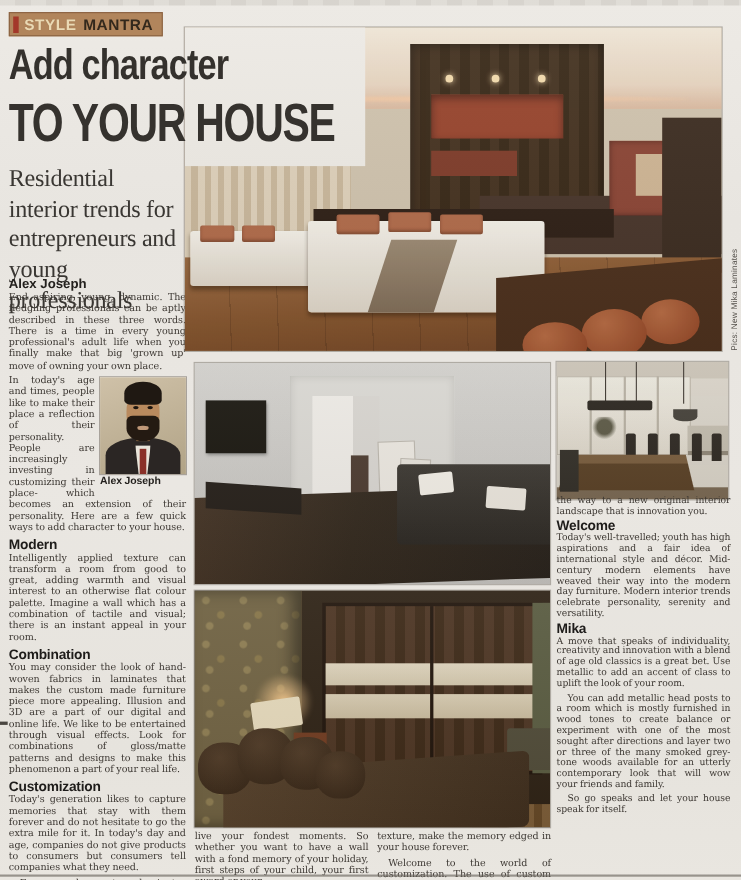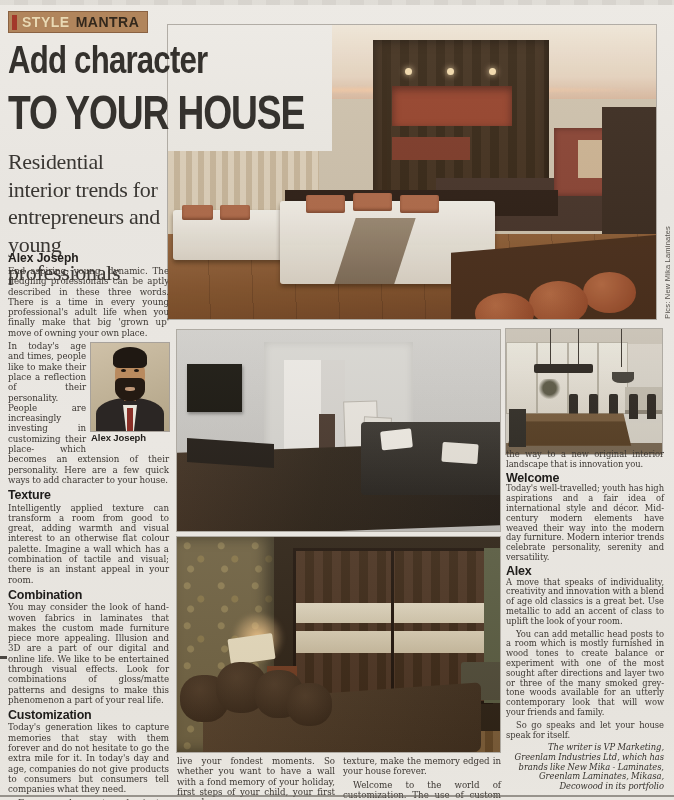--- a/index.html
+++ b/index.html
@@ -235,21 +235,21 @@
         <div class="ph-face"></div>
         <div class="ph-hair"></div>
         <div class="ph-eye" style="left:38%"></div>
         <div class="ph-eye" style="left:55%"></div>
         <div class="ph-beard"></div>
         <div class="ph-mouth"></div>
       </div>
       <div class="portrait-caption">Alex Joseph</div>
     </div>
     <p>In today's age and times, people like to make their place a reflection of their personality. People are increasingly investing in customizing their place- which becomes an extension of their personality. Here are a few quick ways to add character to your house.</p>
-    <h3>Texture</h3>
+    <h3>Modern</h3>
     <p>Intelligently applied texture can transform a room from good to great, adding warmth and visual interest to an otherwise flat colour palette. Imagine a wall which has a combination of tactile and visual; there is an instant appeal in your room.</p>
     <h3>Combination</h3>
     <p>You may consider the look of hand-woven fabrics in laminates that makes the custom made furniture piece more appealing. Illusion and 3D are a part of our digital and online life. We like to be entertained through visual effects. Look for combinations of gloss/matte patterns and designs to make this phenomenon a part of your real life.</p>
     <h3>Customization</h3>
     <p>Today's generation likes to capture memories that stay with them forever and do not hesitate to go the extra mile for it. In today's day and age, companies do not give products to consumers but consumers tell companies what they need.</p>
     <p class="indent">For example, custom laminates give you the liberty to dream freely and re-</p>
   </div>
 
   <div class="scene living">
     <div class="lv-back"></div>
@@ -317,22 +317,21 @@
   </div>
   <div class="body-col bcol2">
     <p>texture, make the memory edged in your house forever.</p>
     <p class="indent">Welcome to the world of customization. The use of custom laminates pave</p>
   </div>
 
   <div class="body-col col-right">
     <p>the way to a new original interior landscape that is innovation you.</p>
     <h3>Welcome</h3>
     <p>Today's well-travelled; youth has high aspirations and a fair idea of international style and décor. Mid-century modern elements have weaved their way into the modern day furniture. Modern interior trends celebrate personality, serenity and versatility.</p>
-    <h3>Alex</h3>
+    <h3>Mika</h3>
     <p>A move that speaks of individuality, creativity and innovation with a blend of age old classics is a great bet. Use metallic to add an accent of class to uplift the look of your room.</p>
     <p class="indent">You can add metallic head posts to a room which is mostly furnished in wood tones to create balance or experiment with one of the most sought after directions and layer two or three of the many smoked grey-tone woods available for an utterly contemporary look that will wow your friends and family.</p>
     <p class="indent">So go speaks and let your house speak for itself.</p>
-    <p class="writer-credit">The writer is VP Marketing, Greenlam Industries Ltd, which has brands like New Mika - Laminates, Greenlam Laminates, Mikasa, Decowood in its portfolio</p>
   </div>
 
   <div class="reg-mark"></div>
   <div class="bottom-rule"></div>
 </div>
 
 </body></html>

